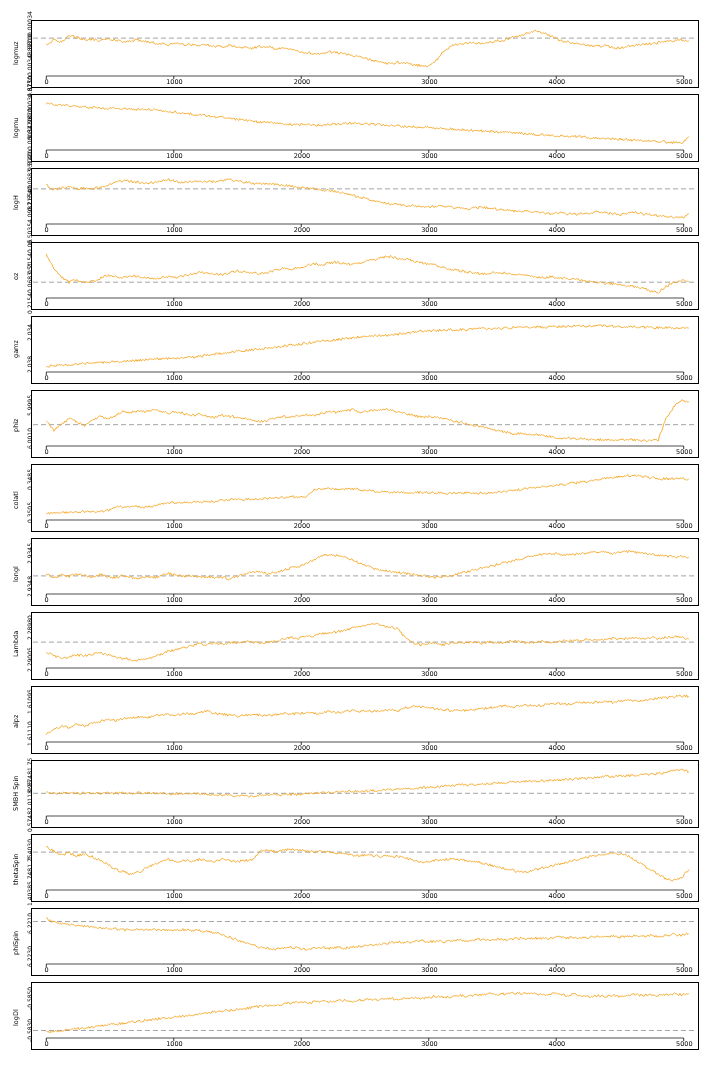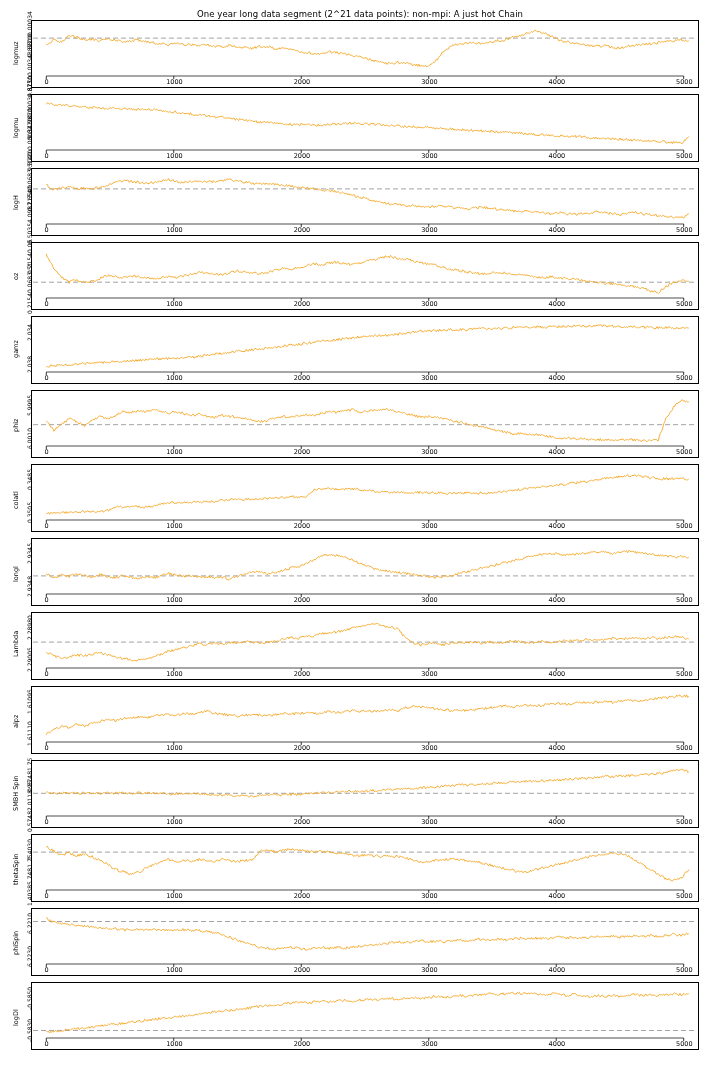--- a/index.html
+++ b/index.html
@@ -25,21 +25,20 @@
   .ytick{
     position:absolute;font-size:6px;color:#000;
     transform:rotate(-90deg);transform-origin:left top;white-space:nowrap;
   }
   .xtick{position:absolute;font-size:6.5px;color:#000;white-space:nowrap;}
 </style>
 </head>
 <body>
 
 <div id="page">
-  <div class="title">One year long data segment (2^21 data points): non-mpi: A just hot Chain</div>
   <div id="panels">
       <div class="panel" style="top: 20px; height: 68px;">
         <div class="frame"></div>
         <svg class="plotsvg" viewBox="0 0 668 68" preserveAspectRatio="none">
           <line x1="2" x2="666" y1="18.119999999999997" y2="18.119999999999997" stroke="#999999" stroke-width="0.9" stroke-dasharray="5,3"></line>
           <polyline points="15.30,24.28 16.39,24.69 17.48,24.18 18.58,22.84 19.67,23.02 20.76,21.65 21.85,19.55 22.95,18.93 24.04,19.87 25.13,19.96 26.22,21.54 27.32,21.43 28.41,22.34 29.50,21.34 30.60,22.28 31.69,20.30 32.78,20.95 33.87,19.80 34.97,18.31 36.06,16.45 37.15,16.05 38.24,15.49 39.34,16.46 40.43,16.03 41.52,15.56 42.62,15.43 43.71,18.01 44.80,17.89 45.89,16.31 46.99,17.13 48.08,17.34 49.17,19.54 50.26,18.77 51.36,20.01 52.45,18.49 53.54,19.01 54.63,20.54 55.73,20.19 56.82,20.25 57.91,18.95 59.01,19.33 60.10,20.39 61.19,18.05 62.28,19.71 63.38,20.66 64.47,18.59 65.56,19.98 66.65,20.85 67.75,21.79 68.84,20.90 69.93,20.02 71.03,19.55 72.12,19.32 73.21,19.35 74.30,19.32 75.40,19.37 76.49,18.88 77.58,18.00 78.67,19.34 79.77,20.41 80.86,19.96 81.95,20.81 83.04,18.88 84.14,20.26 85.23,20.66 86.32,21.35 87.42,19.66 88.51,20.36 89.60,20.75 90.69,21.75 91.79,22.61 92.88,21.36 93.97,22.29 95.06,21.60 96.16,20.91 97.25,21.81 98.34,20.46 99.44,21.68 100.53,21.67 101.62,20.65 102.71,21.50 103.81,19.21 104.90,19.35 105.99,19.44 107.08,19.08 108.18,21.41 109.27,19.90 110.36,21.39 111.45,21.44 112.55,20.78 113.64,21.81 114.73,20.76 115.83,22.59 116.92,21.14 118.01,22.64 119.10,22.85 120.20,22.24 121.29,22.19 122.38,21.56 123.47,23.73 124.57,24.11 125.66,23.72 126.75,24.40 127.85,24.15 128.94,23.32 130.03,24.60 131.12,23.10 132.22,23.17 133.31,23.43 134.40,24.38 135.49,24.67 136.59,25.55 137.68,25.68 138.77,24.12 139.86,23.38 140.96,23.40 142.05,24.12 143.14,23.08 144.24,23.35 145.33,23.46 146.42,22.77 147.51,23.68 148.61,23.79 149.70,23.80 150.79,23.77 151.88,23.58 152.98,25.35 154.07,25.34 155.16,25.61 156.26,24.70 157.35,23.73 158.44,23.85 159.53,25.24 160.63,25.69 161.72,23.82 162.81,25.45 163.90,24.22 165.00,25.35 166.09,26.05 167.18,25.38 168.27,26.01 169.37,25.51 170.46,24.40 171.55,24.88 172.65,24.43 173.74,24.50 174.83,25.22 175.92,25.00 177.02,23.99 178.11,26.09 179.20,25.73 180.29,26.11 181.39,26.63 182.48,25.41 183.57,26.48 184.67,27.27 185.76,25.64 186.85,25.88 187.94,25.55 189.04,26.06 190.13,25.94 191.22,27.65 192.31,27.36 193.41,26.83 194.50,27.22 195.59,25.93 196.68,26.51 197.78,24.35 198.87,25.02 199.96,25.03 201.06,26.73 202.15,26.37 203.24,25.41 204.33,27.29 205.43,27.17 206.52,27.56 207.61,27.31 208.70,27.12 209.80,27.78 210.89,27.63 211.98,28.22 213.08,26.84 214.17,26.81 215.26,27.02 216.35,27.24 217.45,27.77 218.54,28.70 219.63,27.61 220.72,29.35 221.82,27.66 222.91,28.20 224.00,26.53 225.09,28.42 226.19,26.64 227.28,26.00 228.37,25.53 229.47,27.35 230.56,27.20 231.65,27.59 232.74,26.40 233.84,27.05 234.93,27.61 236.02,26.42 237.11,27.77 238.21,26.29 239.30,26.32 240.39,27.92 241.49,26.88 242.58,29.23 243.67,29.23 244.76,29.16 245.86,29.36 246.95,29.16 248.04,27.68 249.13,29.22 250.23,27.86 251.32,27.76 252.41,28.07 253.50,28.18 254.60,28.27 255.69,28.62 256.78,28.73 257.88,29.45 258.97,29.02 260.06,28.83 261.15,29.90 262.25,29.48 263.34,29.81 264.43,30.36 265.52,30.68 266.62,30.53 267.71,31.78 268.80,32.32 269.90,32.11 270.99,31.63 272.08,32.87 273.17,33.12 274.27,32.94 275.36,33.03 276.45,33.61 277.54,32.17 278.64,31.79 279.73,33.97 280.82,34.15 281.91,34.24 283.01,34.01 284.10,33.23 285.19,34.38 286.29,33.47 287.38,33.50 288.47,34.33 289.56,33.49 290.66,33.45 291.75,33.09 292.84,33.15 293.93,33.15 295.03,33.10 296.12,32.26 297.21,31.79 298.31,30.85 299.40,31.03 300.49,33.25 301.58,32.69 302.68,31.98 303.77,31.43 304.86,33.24 305.95,31.65 307.05,33.50 308.14,34.30 309.23,32.56 310.32,32.76 311.42,33.14 312.51,33.94 313.60,32.76 314.70,34.02 315.79,35.29 316.88,33.89 317.97,34.05 319.07,35.21 320.16,34.99 321.25,35.70 322.34,36.54 323.44,36.50 324.53,36.18 325.62,35.34 326.72,36.32 327.81,36.87 328.90,35.82 329.99,37.03 331.09,37.40 332.18,38.28 333.27,37.92 334.36,38.03 335.46,37.69 336.55,39.66 337.64,40.06 338.74,38.50 339.83,39.37 340.92,41.18 342.01,40.06 343.11,41.80 344.20,39.87 345.29,41.19 346.38,40.92 347.48,41.79 348.57,42.06 349.66,41.37 350.75,42.55 351.85,42.01 352.94,43.10 354.03,43.33 355.13,42.48 356.22,44.46 357.31,42.74 358.40,42.49 359.50,43.45 360.59,43.17 361.68,43.23 362.77,44.07 363.87,43.94 364.96,42.50 366.05,41.67 367.15,41.49 368.24,43.77 369.33,43.34 370.42,42.54 371.52,43.55 372.61,42.16 373.70,43.37 374.79,43.61 375.89,42.39 376.98,42.87 378.07,43.38 379.16,44.14 380.26,43.45 381.35,45.46 382.44,45.46 383.54,44.13 384.63,45.86 385.72,44.16 386.81,46.39 387.91,44.19 389.00,46.48 390.09,45.31 391.18,45.96 392.28,45.83 393.37,46.48 394.46,45.19 395.56,46.90 396.65,46.31 397.74,45.94 398.83,44.94 399.93,44.22 401.02,43.67 402.11,42.57 403.20,42.31 404.30,41.57 405.39,39.33 406.48,39.95 407.57,37.61 408.67,36.05 409.76,35.38 410.85,32.49 411.95,32.18 413.04,31.21 414.13,30.74 415.22,29.25 416.32,29.19 417.41,28.98 418.50,26.69 419.59,26.29 420.69,26.11 421.78,24.53 422.87,25.66 423.97,24.40 425.06,24.04 426.15,25.49 427.24,24.55 428.34,23.65 429.43,23.81 430.52,24.11 431.61,24.05 432.71,24.33 433.80,22.68 434.89,22.57 435.98,23.31 437.08,23.62 438.17,22.55 439.26,22.10 440.36,23.36 441.45,22.27 442.54,22.24 443.63,23.31 444.73,23.56 445.82,23.98 446.91,23.03 448.00,22.28 449.10,24.02 450.19,23.77 451.28,22.97 452.38,23.43 453.47,23.52 454.56,22.86 455.65,22.73 456.75,22.89 457.84,22.73 458.93,21.42 460.02,22.04 461.12,22.73 462.21,22.21 463.30,22.17 464.39,20.32 465.49,21.19 466.58,19.63 467.67,21.49 468.77,21.45 469.86,21.60 470.95,20.58 472.04,20.93 473.14,21.25 474.23,19.73 475.32,18.68 476.41,18.47 477.51,19.96 478.60,17.68 479.69,18.18 480.79,16.87 481.88,16.22 482.97,17.60 484.06,16.26 485.16,16.77 486.25,15.94 487.34,16.95 488.43,15.36 489.53,16.43 490.62,14.68 491.71,15.23 492.80,15.14 493.90,14.36 494.99,12.63 496.08,13.14 497.18,12.98 498.27,13.60 499.36,12.46 500.45,11.50 501.55,12.36 502.64,11.09 503.73,10.24 504.82,10.42 505.92,11.58 507.01,11.83 508.10,11.34 509.20,11.91 510.29,13.35 511.38,13.08 512.47,12.99 513.57,13.58 514.66,12.99 515.75,13.84 516.84,15.57 517.94,14.48 519.03,16.77 520.12,16.32 521.21,15.68 522.31,16.57 523.40,18.12 524.49,17.30 525.59,18.40 526.68,18.45 527.77,20.90 528.86,20.60 529.96,19.86 531.05,20.60 532.14,22.17 533.23,21.99 534.33,21.72 535.42,22.30 536.51,20.83 537.61,21.28 538.70,22.73 539.79,23.67 540.88,23.02 541.98,22.82 543.07,23.65 544.16,23.54 545.25,23.21 546.35,22.82 547.44,24.16 548.53,23.72 549.62,24.53 550.72,24.75 551.81,23.98 552.90,24.13 554.00,25.08 555.09,25.95 556.18,25.10 557.27,24.47 558.37,26.44 559.46,25.03 560.55,25.01 561.64,27.02 562.74,25.48 563.83,26.49 564.92,25.33 566.02,25.33 567.11,25.52 568.20,25.07 569.29,27.08 570.39,26.99 571.48,26.44 572.57,25.94 573.66,24.52 574.76,25.01 575.85,25.80 576.94,25.18 578.03,25.90 579.13,28.03 580.22,26.70 581.31,26.60 582.41,28.33 583.50,28.01 584.59,28.86 585.68,29.03 586.78,26.79 587.87,28.55 588.96,28.08 590.05,28.47 591.15,26.68 592.24,28.37 593.33,27.74 594.43,26.61 595.52,26.93 596.61,26.03 597.70,25.01 598.80,26.76 599.89,25.59 600.98,26.07 602.07,25.28 603.17,26.61 604.26,25.44 605.35,24.11 606.44,25.55 607.54,23.97 608.63,24.78 609.72,25.65 610.82,24.34 611.91,23.62 613.00,24.30 614.09,24.85 615.19,23.01 616.28,24.60 617.37,24.50 618.46,22.65 619.56,24.85 620.65,24.43 621.74,23.55 622.84,22.38 623.93,22.94 625.02,23.94 626.11,24.09 627.21,21.48 628.30,21.33 629.39,22.57 630.48,21.70 631.58,21.81 632.67,21.97 633.76,21.32 634.85,21.64 635.95,20.71 637.04,20.86 638.13,21.42 639.23,20.12 640.32,20.72 641.41,22.03 642.50,21.40 643.60,21.59 644.69,19.54 645.78,20.57 646.87,19.36 647.97,20.38 649.06,19.54 650.15,18.80 651.25,21.06 652.34,20.56 653.43,21.19 654.52,20.33 655.62,20.97 656.71,21.34 657.80,20.88" fill="none" stroke="#f5a623" stroke-width="0.9"></polyline>
           <line x1="15.297709923664122" x2="15.297709923664122" y1="56" y2="59" stroke="#000" stroke-width="0.8"></line>
           <line x1="14.797709923664122" x2="14.797709923664122" y1="56" y2="56"></line>
           <line x1="142.77862595419847" x2="142.77862595419847" y1="56" y2="59" stroke="#000" stroke-width="0.8"></line>
           <line x1="142.27862595419847" x2="142.27862595419847" y1="56" y2="56"></line>

